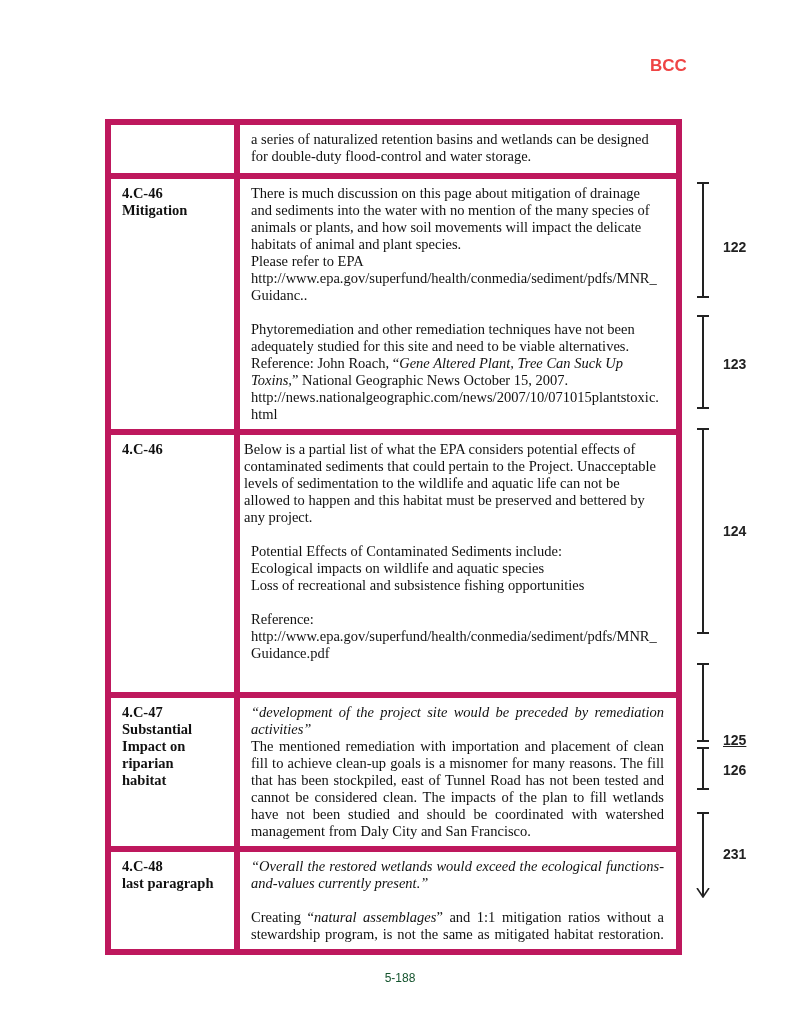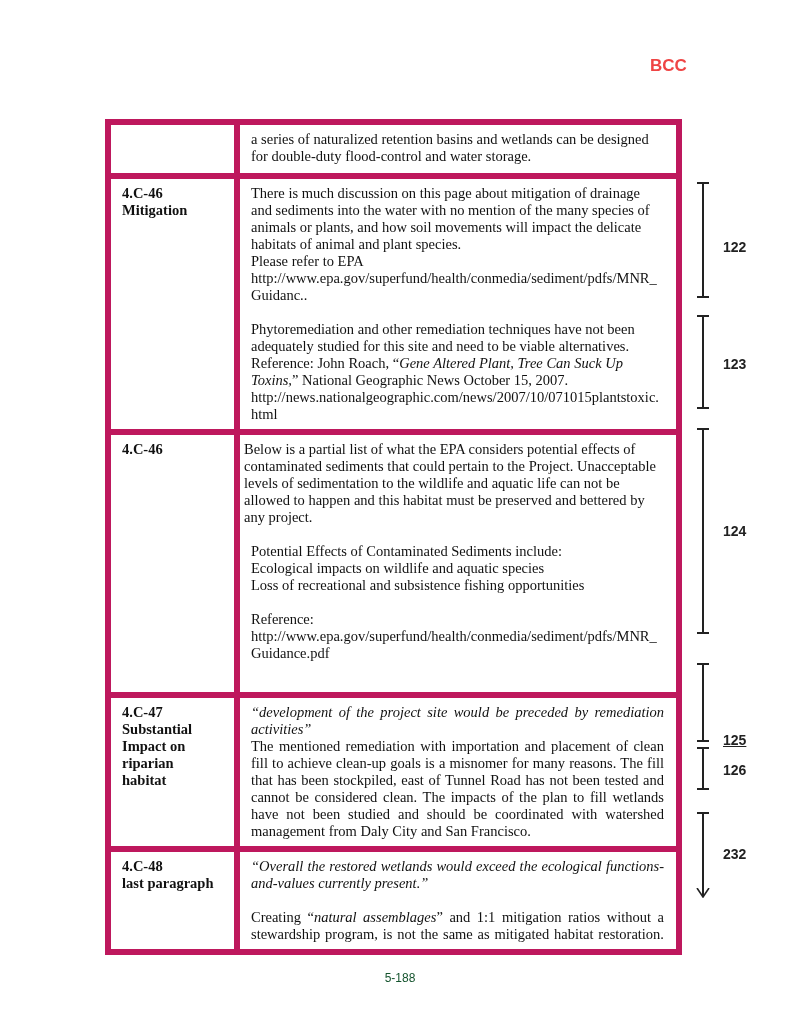--- a/index.html
+++ b/index.html
@@ -137,15 +137,15 @@
 </div>
 <div class="bracket-label" style="top:762px;">126</div>
 
 <div class="bracket" style="top:812px; height:84px;">
   <div class="cap-top"></div>
     <div class="line"></div>
   <svg class="arrow" viewBox="0 0 14 10">
       <polyline points="1,0 7,9 13,0" fill="none" stroke="#222" stroke-width="1.6"></polyline>
     </svg>
 </div>
-<div class="bracket-label" style="top:846px;">232</div>
+<div class="bracket-label" style="top:846px;">231</div>
 
 <div class="page-number">5-188</div>
 
 </body></html>

